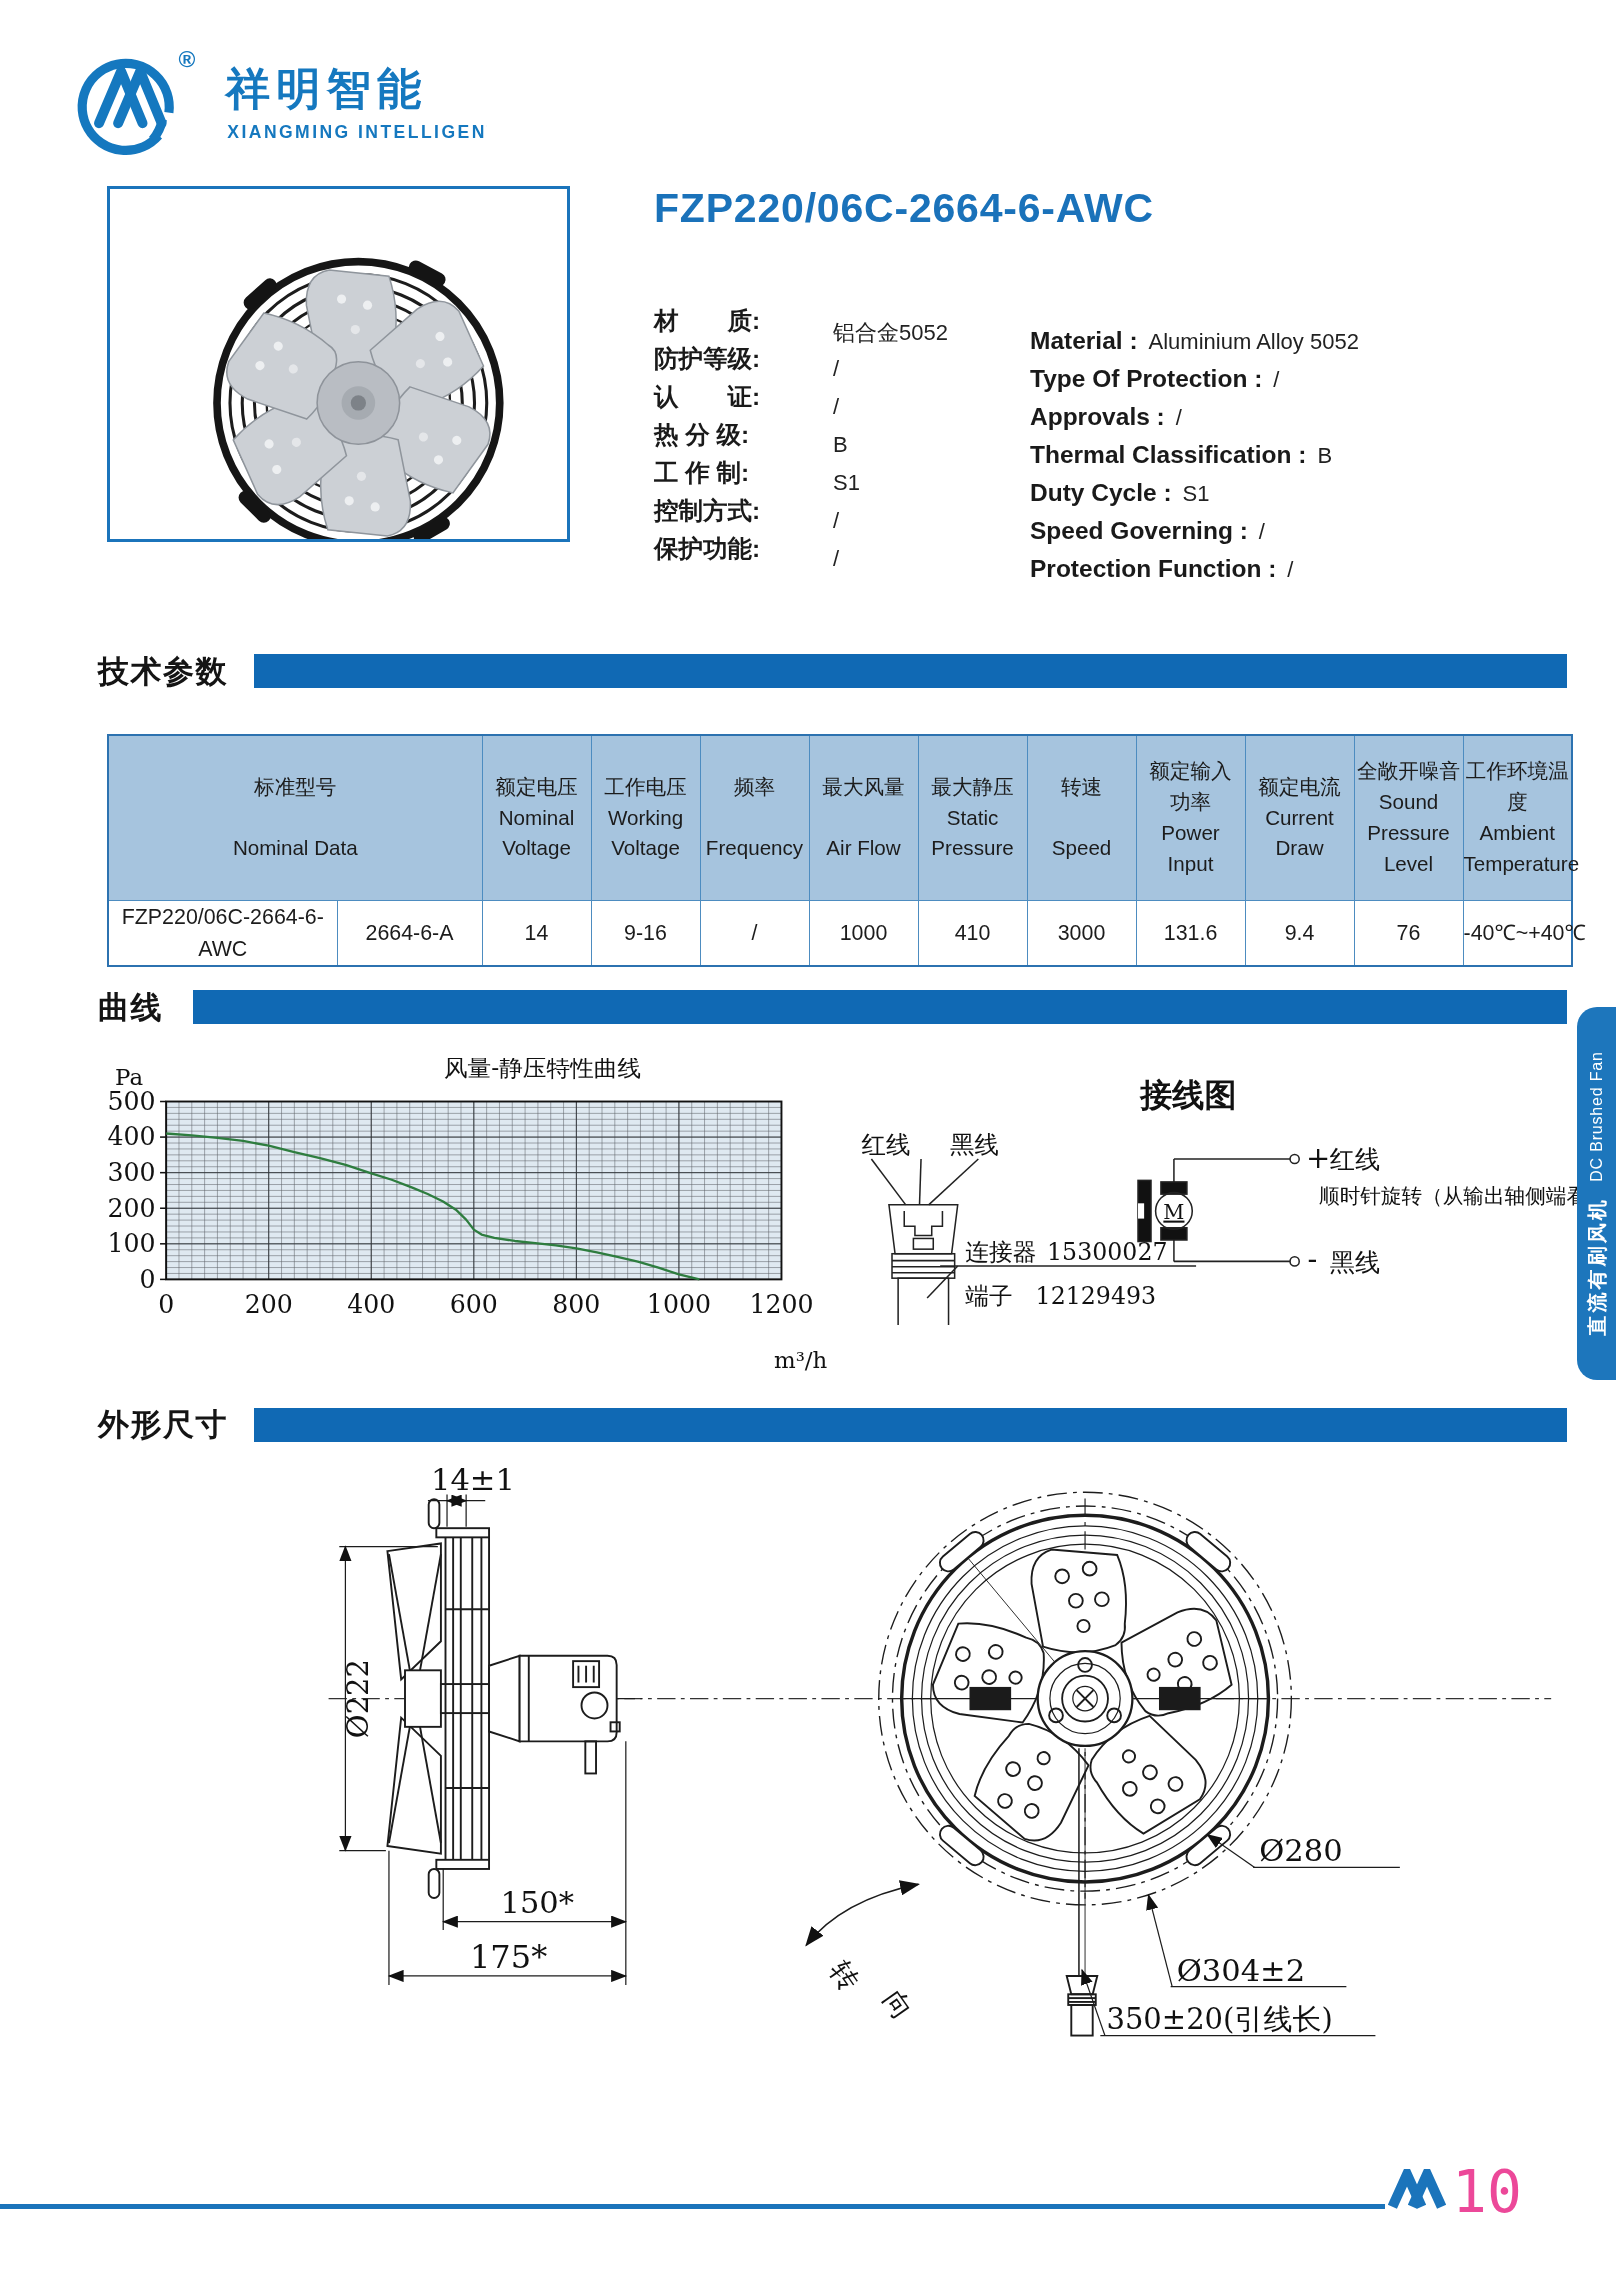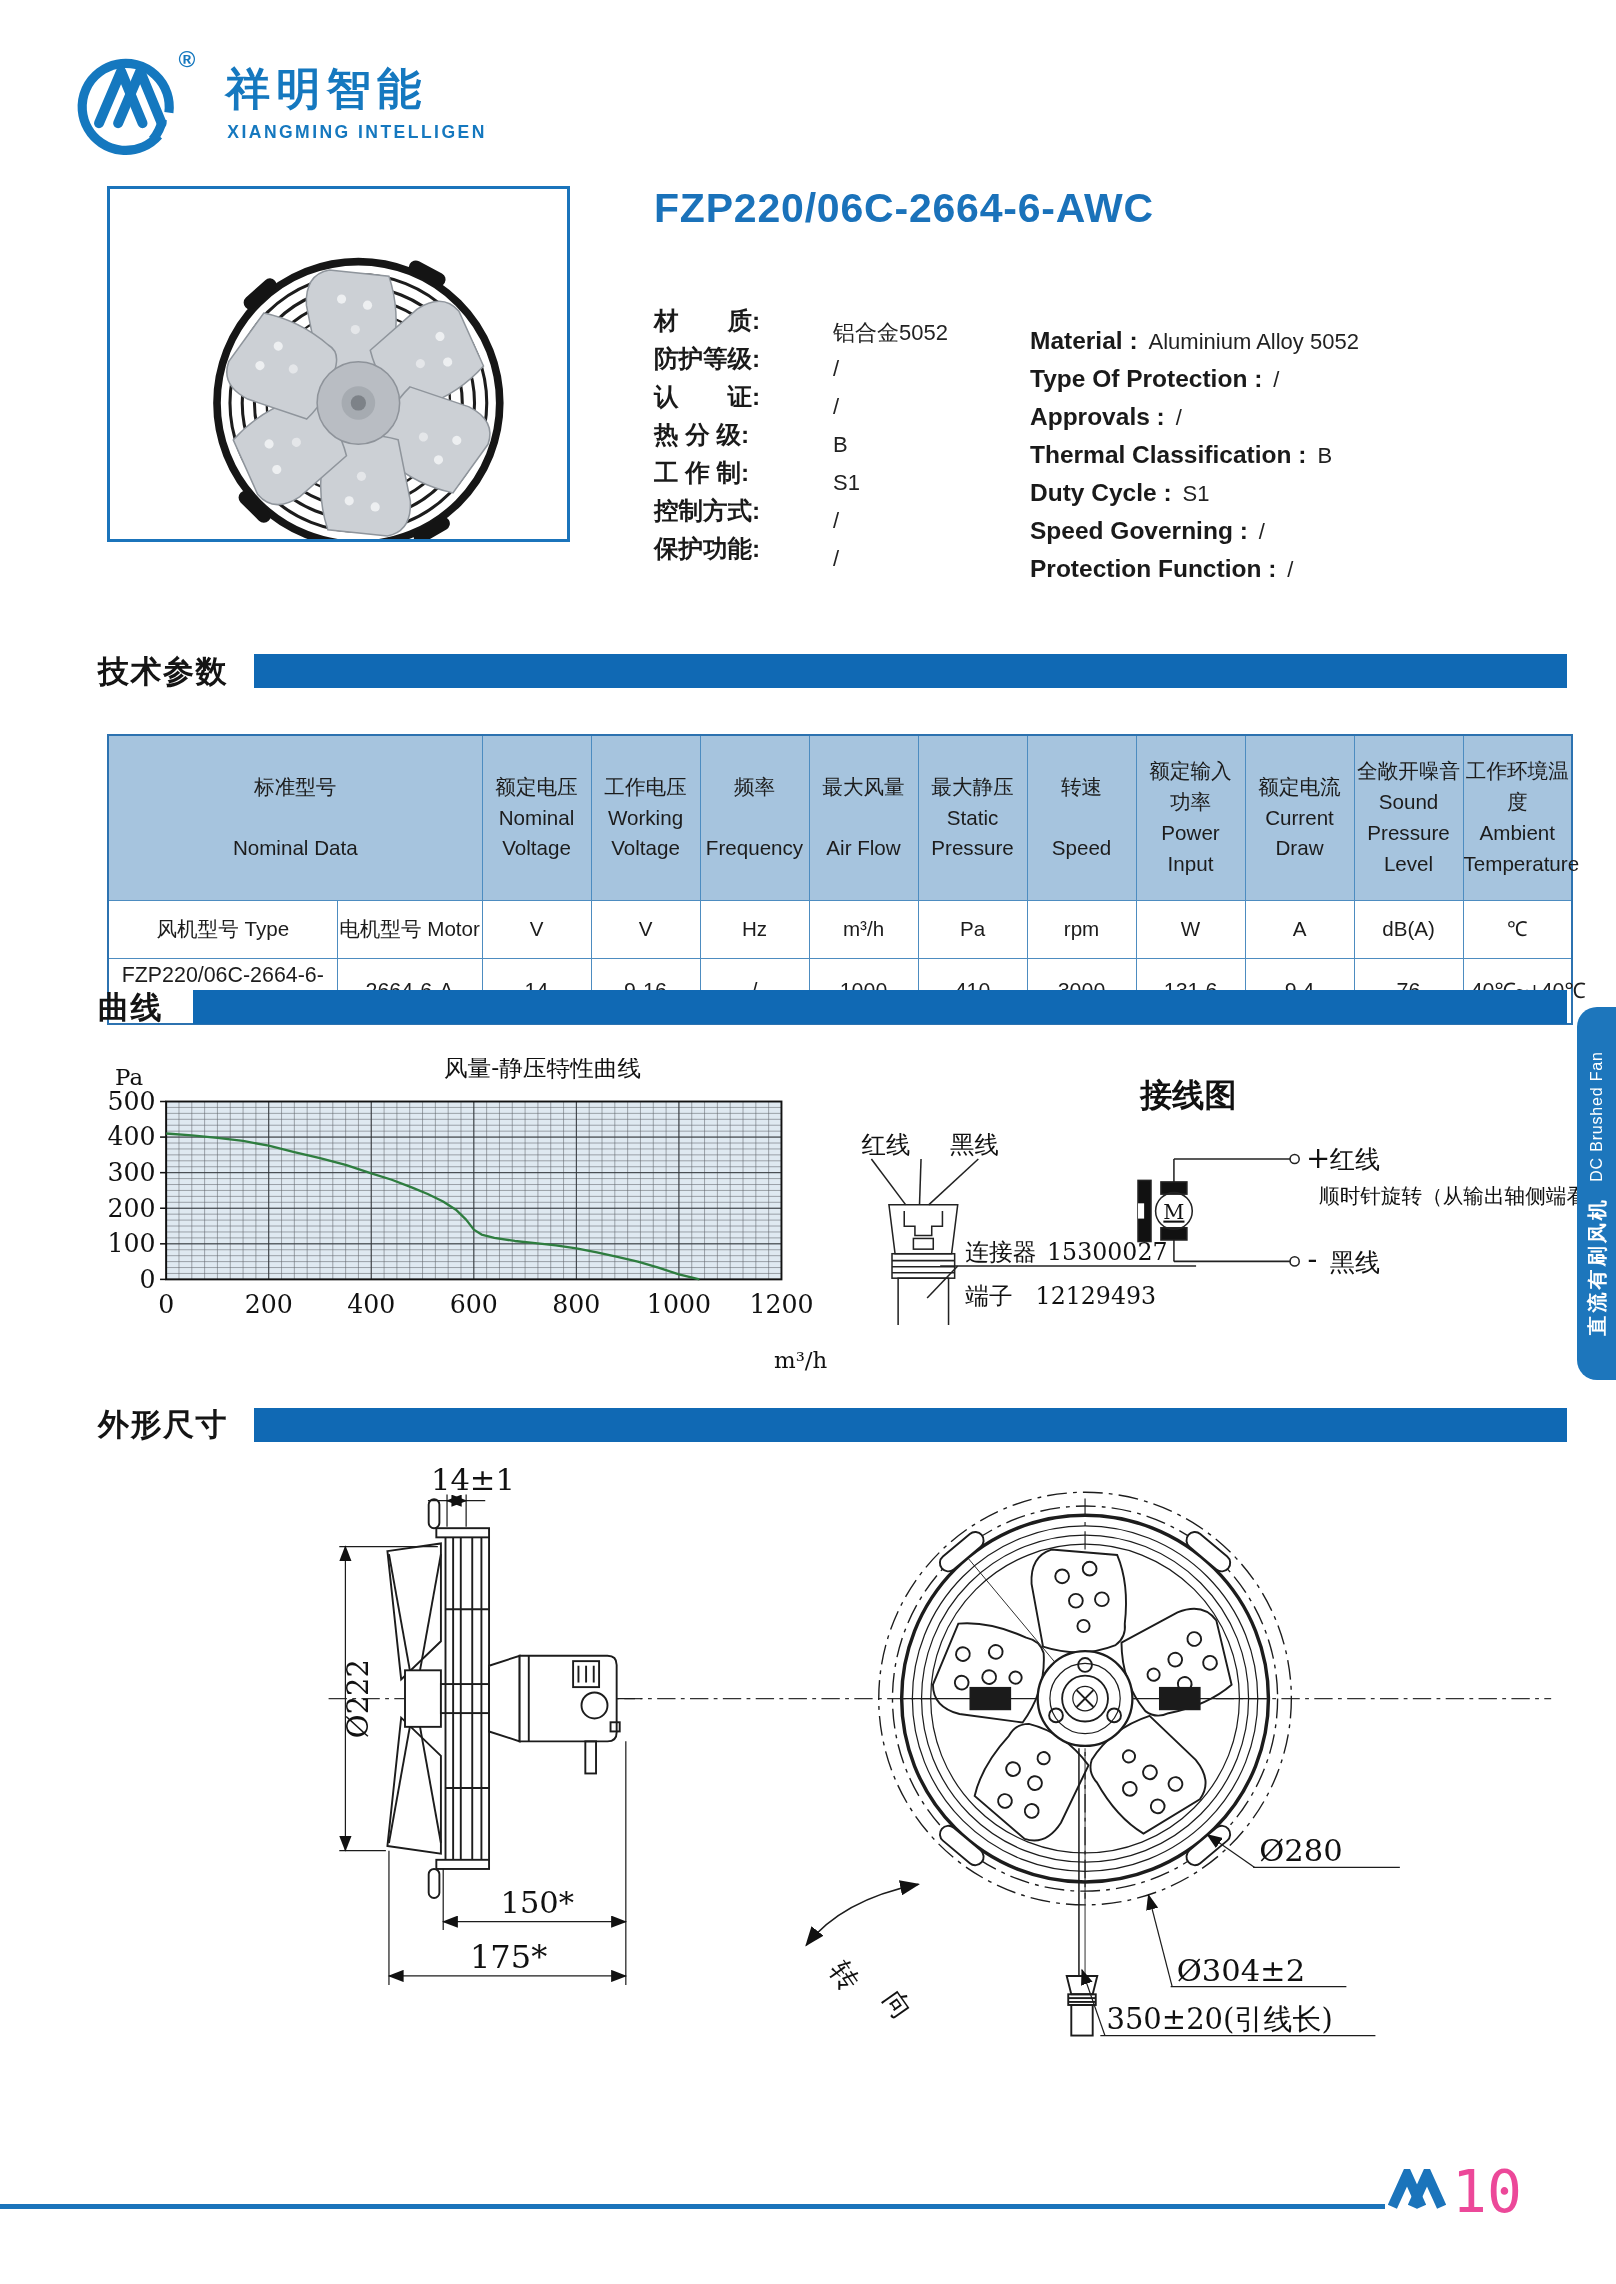--- a/index.html
+++ b/index.html
@@ -200,34 +200,20 @@
           <td>额定电流
 Current
 Draw</td>
           <td>全敞开噪音
 Sound
 Pressure
 Level</td>
           <td>工作环境温度
 Ambient
 Temperature</td>
-        </tr>
-        <tr class="u">
-          <td>风机型号 Type</td>
-          <td>电机型号 Motor</td>
-          <td>V</td>
-          <td>V</td>
-          <td>Hz</td>
-          <td>m³/h</td>
-          <td>Pa</td>
-          <td>rpm</td>
-          <td>W</td>
-          <td>A</td>
-          <td>dB(A)</td>
-          <td>℃</td>
         </tr>
         <tr class="d">
           <td>FZP220/06C-2664-6-AWC</td>
           <td>2664-6-A</td>
           <td>14</td>
           <td>9-16</td>
           <td>/</td>
           <td>1000</td>
           <td>410</td>
           <td>3000</td>

